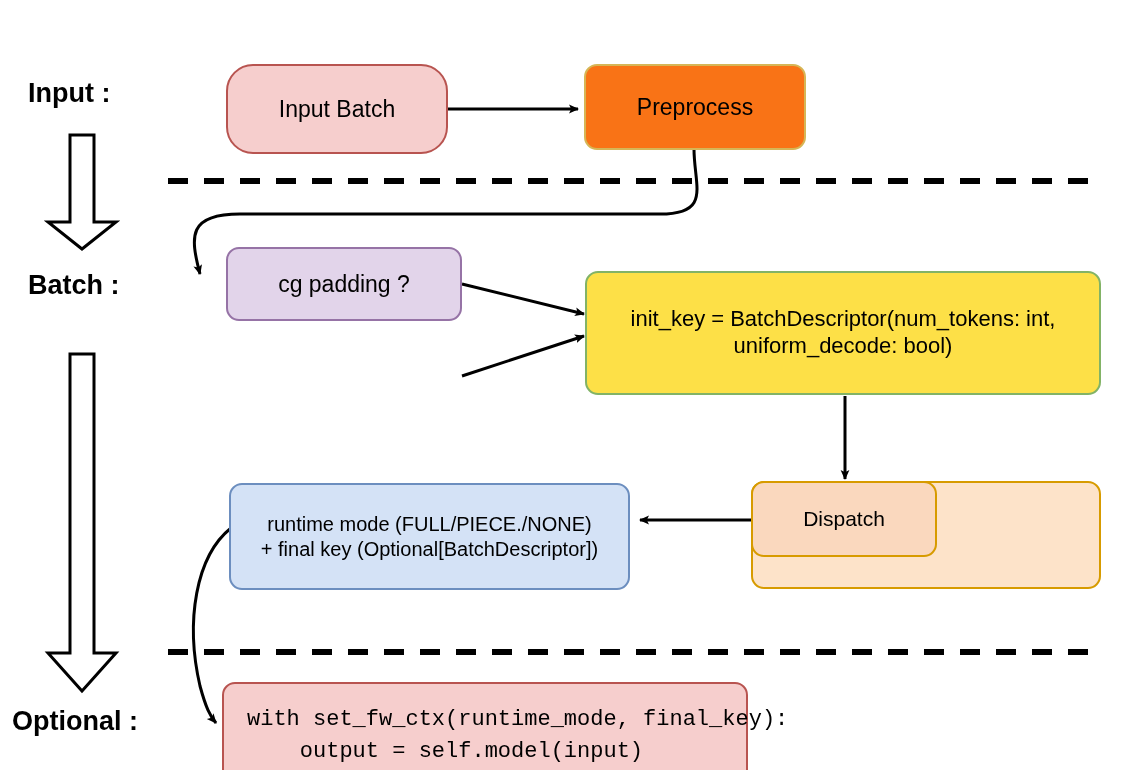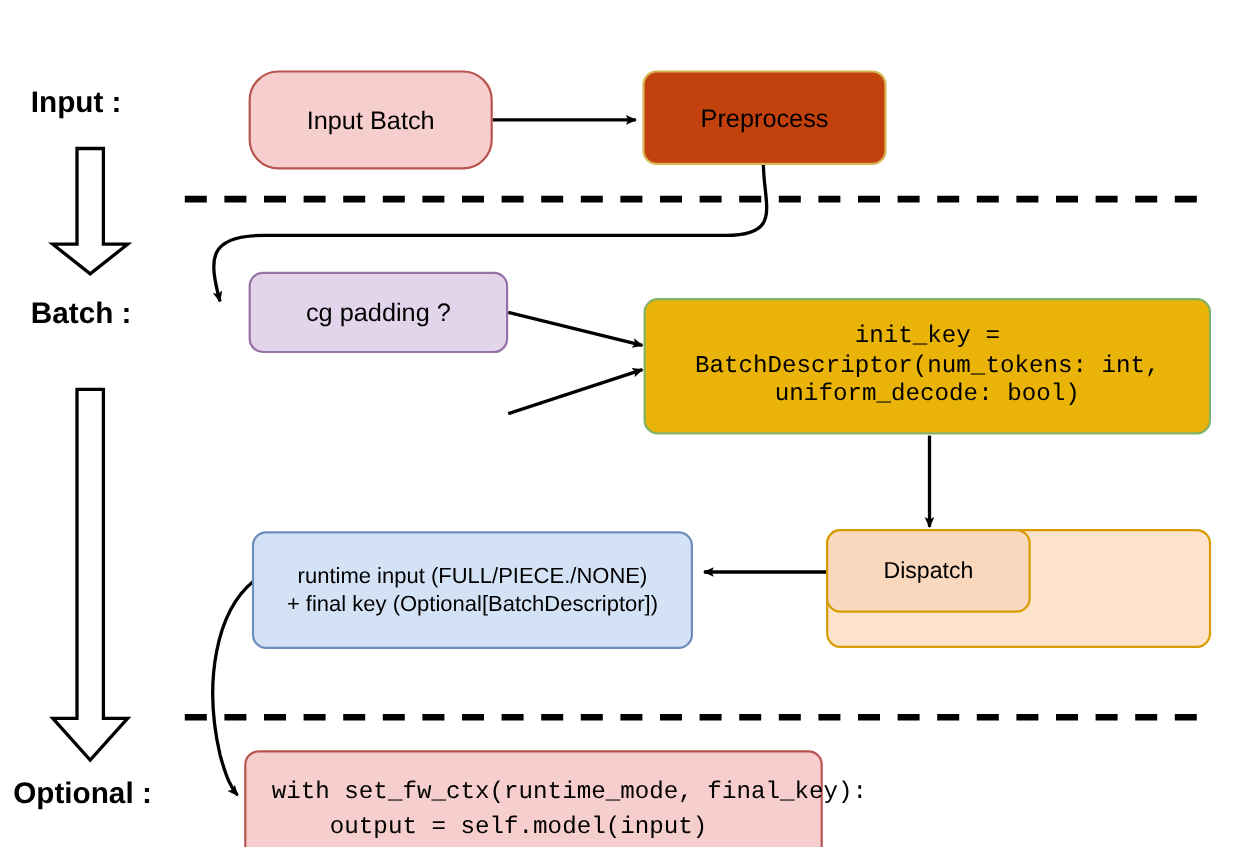--- a/index.html
+++ b/index.html
@@ -42,23 +42,23 @@
     text-align: center;
     border-style: solid;
     border-width: 2px;
     border-radius: 13px;
     font-family: "Liberation Sans", sans-serif;
     color: #000000;
     line-height: 1.22;
     white-space: pre-line;
   }
   .node-pink   { background: #f6cecd; border-color: #b85450; }
-  .node-yellow { background: #c2410c; border-color: #d6b656; }
+  .node-yellow { background: #f97316; border-color: #d6b656; }
   .node-purple { background: #e2d4ea; border-color: #9673a6; }
-  .node-green  { background: #eab308; border-color: #82b366; font-family: Liberation Mono, monospace; }
+  .node-green  { background: #fde047; border-color: #82b366; }
   .node-orange-outer { background: #fde3c9; border-color: #d79b00; }
   .node-orange-inner { background: #fad8be; border-color: #d79b00; }
   .node-blue   { background: #d4e2f6; border-color: #6c8ebf; }
   .node-code   { background: #f6cecd; border-color: #b85450;
                  font-family: "Liberation Mono", "DejaVu Sans Mono", monospace;
                  justify-content: flex-start; text-align: left;
                  white-space: pre; line-height: 1.45; }
   .label-in-outer {
     position: absolute;
     display: flex;
@@ -115,19 +115,19 @@
   <div class="node node-purple" style="left:226px; top:211px; width:236px; height:74px; font-size:23px;">cg padding ?</div>
 
 
   <div class="node node-green" style="left:585px; top:235px; width:516px; height:124px; font-size:22px; padding:0 12px;">init_key = BatchDescriptor(num_tokens: int,
 uniform_decode: bool)</div>
 
   <div class="node node-orange-outer" style="left:751px; top:445px; width:350px; height:108px; font-size:23px;"></div>
 
   <div class="node node-orange-inner" style="left:751px; top:445px; width:186px; height:76px; font-size:21px;">Dispatch</div>
 
-  <div class="node node-blue" style="left:229px; top:447px; width:401px; height:107px; font-size:20px; padding:0 8px;">runtime input (FULL/PIECE./NONE)
+  <div class="node node-blue" style="left:229px; top:447px; width:401px; height:107px; font-size:20px; padding:0 8px;">runtime mode (FULL/PIECE./NONE)
 + final key (Optional[BatchDescriptor])</div>
 
   <div class="node node-code" style="left:222px; top:646px; width:526px; height:108px; font-size:22px; padding:0 23px;">with set_fw_ctx(runtime_mode, final_key):
     output = self.model(input)</div>
 
 </div>
 
 </body></html>

